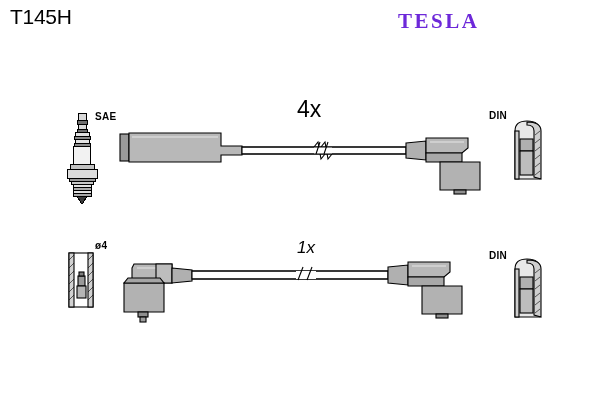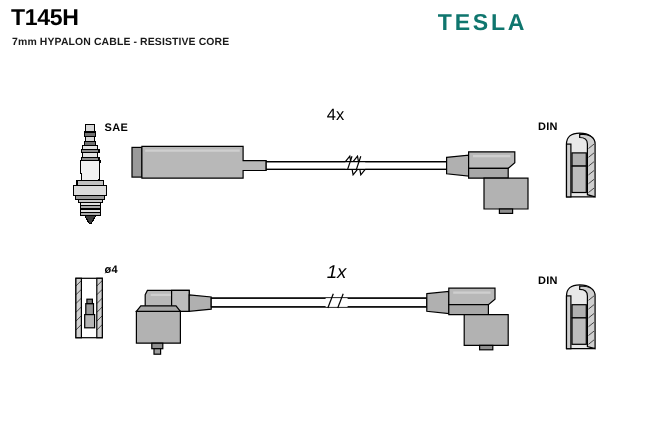--- a/index.html
+++ b/index.html
@@ -15,40 +15,41 @@
     overflow: hidden;
     font-family: "Liberation Sans", sans-serif;
   }
   .abs { position: absolute; }
 
   
   #part-number {
     left: 10px;
     top: 5px;
     font-size: 21px;
-    font-weight: bold;
+    font-weight: normal;
     color: #000000;
     letter-spacing: -0.3px;
   }
   #part-description {
     left: 11px;
     top: 33px;
     font-size: 9.5px;
     font-weight: bold;
     color: #1a1a1a;
     letter-spacing: 0.1px;
     white-space: nowrap;
   }
   #brand-logo {
     left: 398px;
     top: 9px;
     font-size: 21px;
     font-weight: bold;
-    color: #0f766e;
+    color: #6d28d9;
     letter-spacing: 2.5px;
+    font-family: Liberation Serif, serif;
   }
 
   
   .qty-label {
     font-size: 17px;
     color: #000000;
     font-weight: normal;
   }
   #qty-top  { left: 297px; top: 98px; }
   #qty-bot  { left: 297px; top: 238px; font-style: italic; }
@@ -68,25 +69,24 @@
   
   .svgbox { display:block; }
 </style>
 </head>
 <body>
 
 <div id="page">
 
   <div class="abs" id="part-number">T145H</div>
 
-  <div class="abs" id="part-description">7mm HYPALON CABLE - RESISTIVE CORE</div>
 
   <div class="abs" id="brand-logo">TESLA</div>
 
-  <div class="abs" id="qty-top" style="left:297px; top:96px; font-size:15px; font-family:'Liberation Sans',sans-serif;">4x</div>
+  <div class="abs" id="qty-top" style="left:297px; top:96px; font-size:23px; font-family:'Liberation Sans',sans-serif;">4x</div>
 
   <div class="abs ann-label" id="label-sae">SAE</div>
 
   <div class="abs ann-label" id="label-din-top">DIN</div>
 
   <svg class="abs svgbox" style="left:60px; top:112px;" width="44" height="92" viewBox="0 0 44 92">
     <g stroke="#000" stroke-width="1" shape-rendering="crispEdges">
 
       <rect x="18" y="1" width="8" height="7" fill="#d8d8d8"></rect>
       <rect x="17" y="8" width="10" height="4" fill="#6f6f6f"></rect>

